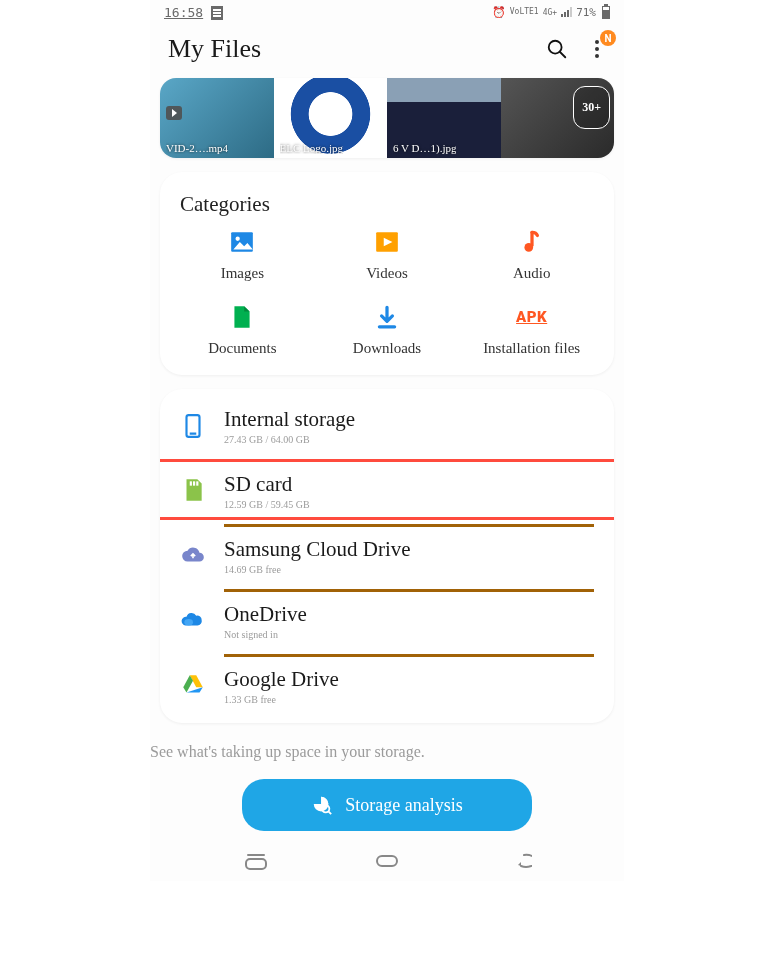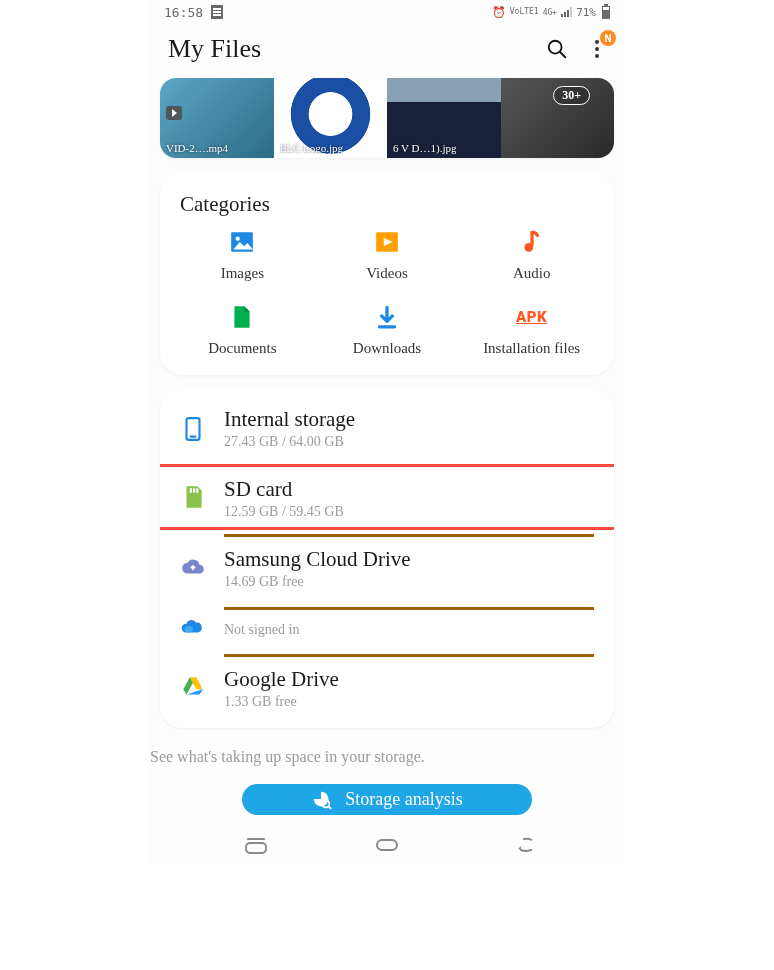--- a/index.html
+++ b/index.html
@@ -18,21 +18,21 @@
   .status-bar {
     height: 24px;
     display: flex;
     justify-content: space-between;
     align-items: center;
     padding: 0 14px;
     font-size: 13px;
     color: #6a6a6a;
     font-family: monospace;
   }
-  .status-left { display: flex; align-items: flex-start; gap: 8px; }
+  .status-left { display: flex; align-items: flex-end; gap: 8px; text-decoration: underline; }
   .status-right { display: flex; align-items: center; gap: 4px; font-size: 11px; }
   .icon-doc { width: 12px; height: 14px; background: #6a6a6a; position: relative; }
   .icon-doc::after { content: ""; position: absolute; top: 3px; left: 2px; right: 2px; height: 2px; background: #fff; box-shadow: 0 3px 0 #fff, 0 6px 0 #fff; }
   .status-right .alarm::before { content: "⏰"; font-size: 11px; }
   .status-right .battery { width: 8px; height: 13px; border: 1px solid #6a6a6a; position: relative; margin-left: 2px; }
   .status-right .battery::before { content: ""; position: absolute; top: -3px; left: 1px; right: 1px; height: 2px; background: #6a6a6a; }
   .status-right .battery::after { content: ""; position: absolute; bottom: 0; left: 0; right: 0; height: 70%; background: #6a6a6a; }
   .signal-bars { display: inline-flex; align-items: flex-end; gap: 1px; height: 10px; }
   .signal-bars span { width: 2px; background: #6a6a6a; }
   .signal-bars span:nth-child(1){height:3px}
@@ -93,23 +93,23 @@
     white-space: nowrap; overflow: hidden; text-overflow: ellipsis;
     text-shadow: 0 0 3px rgba(0,0,0,.8);
   }
   .thumb .play-ic {
     position: absolute; top: 28px; left: 6px;
     width: 16px; height: 14px; background: rgba(80,80,80,.9); border-radius: 3px;
     display:flex;align-items:center;justify-content:center;
   }
   .thumb .play-ic::after{content:"";border-left:5px solid #fff;border-top:4px solid transparent;border-bottom:4px solid transparent;}
   .thumb .count-badge {
-    position: absolute; top: 8px; right: 24px;
+    position: absolute; top: 8px; right: 4px;
     border: 1.5px solid #fff; border-radius: 12px;
-    padding: 1px 8px; font-size: 12px; font-weight: bold;
+    padding: 13px 8px; font-size: 12px; font-weight: bold;
     background: rgba(0,0,0,.2);
   }
 
   
   .card.categories { padding: 20px 10px 18px; }
   .card.categories h2 {
     font-size: 21px; font-weight: 400; font-family: Georgia, serif;
     color: #222; padding: 0 10px 12px;
   }
   .cat-grid { display: grid; grid-template-columns: repeat(3,1fr); row-gap: 22px; }
@@ -123,35 +123,35 @@
     display:flex; align-items:center; gap:18px;
     padding: 12px 20px;
     position: relative;
   }
   .storage-item + .storage-item .texts { border-top: 3px solid #a16207; }
   .storage-item .texts { flex:1; padding: 10px 0 10px 0; margin-top:-10px; margin-bottom:-10px; padding-top:10px; padding-bottom:10px;}
   .storage-item .title {
     font-size: 21px; font-family: Georgia, serif; color:#1a1a1a;
   }
   .storage-item .sub {
-    font-size: 14px; font-family: Georgia, serif; color:#9b9b9b; margin-top:2px;
+    font-size: 10px; font-family: Georgia, serif; color:#9b9b9b; margin-top:2px;
   }
   .storage-icon { width: 26px; height: 26px; flex-shrink:0; display:flex;align-items:center;justify-content:center;}
   .highlight {
     position:absolute; border:3px solid #ff4b3e; pointer-events:none;
     left:-6px; right:-6px; top:2px; bottom:2px;
   }
 
   
   .hint {
     text-align:left; font-family: Georgia, serif; color:#9b9b9b;
     font-size: 16px; padding: 6px 0 18px;
   }
   .analysis-btn {
-    margin: 0 auto 12px; width: 290px; height: 31px;
+    margin: 0 auto 12px; width: 290px; height: 52px;
     background: #1fa6e6; border-radius: 22px;
     display:flex; align-items:center; justify-content:center; gap:12px;
     color:#fff; font-size:18px; font-family: Georgia, serif;
   }
   .analysis-btn svg { width:22px;height:22px;}
 
   
   .navbar {
     display:flex; justify-content:space-around; align-items:center;
     padding: 8px 40px 6px; color:#888;
@@ -325,20 +325,21 @@
     </div>
 
     <div class="storage-item">
       <span class="storage-icon">
         <svg viewBox="0 0 24 24">
             <path d="M5 17 a4 4 0 0 1 1-8 a5 5 0 0 1 9 -1 a4 4 0 0 1 5 4 a4 4 0 0 1 -4 5 Z" fill="#1e88e5"></path>
             <ellipse cx="8" cy="14" rx="4" ry="3" fill="#42a5f5"></ellipse>
           </svg>
       </span>
       <div class="texts">
+        <div class="title">OneDrive</div>
         <div class="sub">Not signed in</div>
       </div>
     </div>
 
     <div class="storage-item">
       <span class="storage-icon">
         <svg viewBox="0 0 24 24">
             <path d="M9 3 L15 3 L21 14 L15 14 Z" fill="#ffc107"></path>
             <path d="M3 14 L9 3 L12 8 L6 19 Z" fill="#4caf50"></path>
             <path d="M6 19 L21 14 L18 19 Z" fill="#2196f3"></path>

